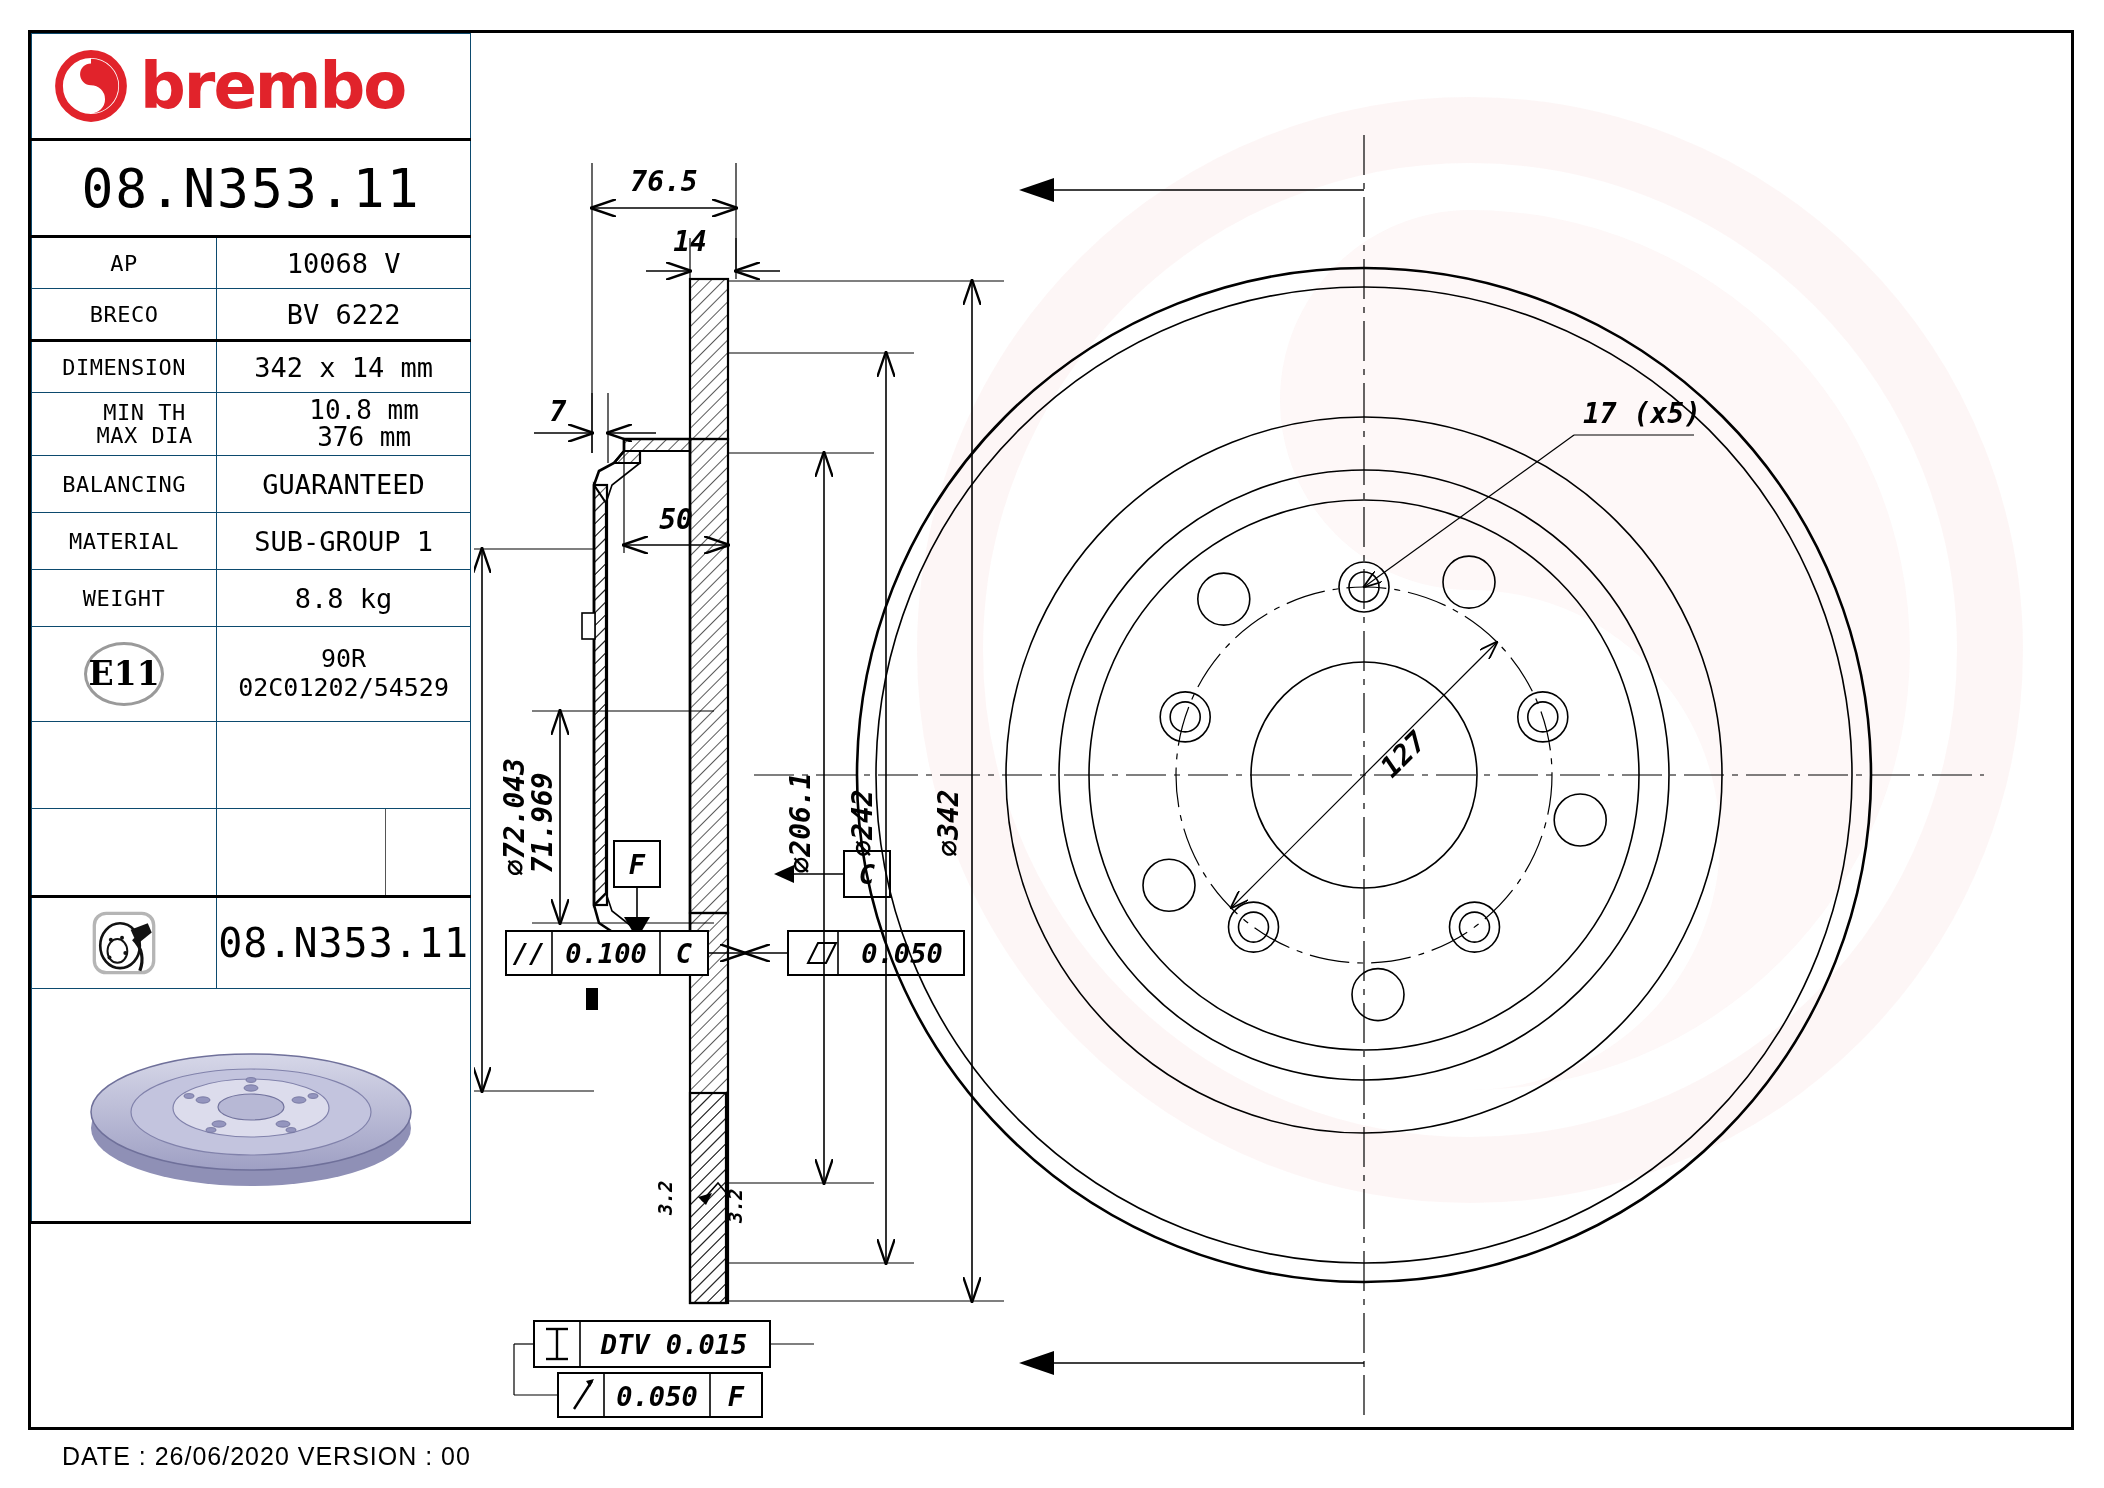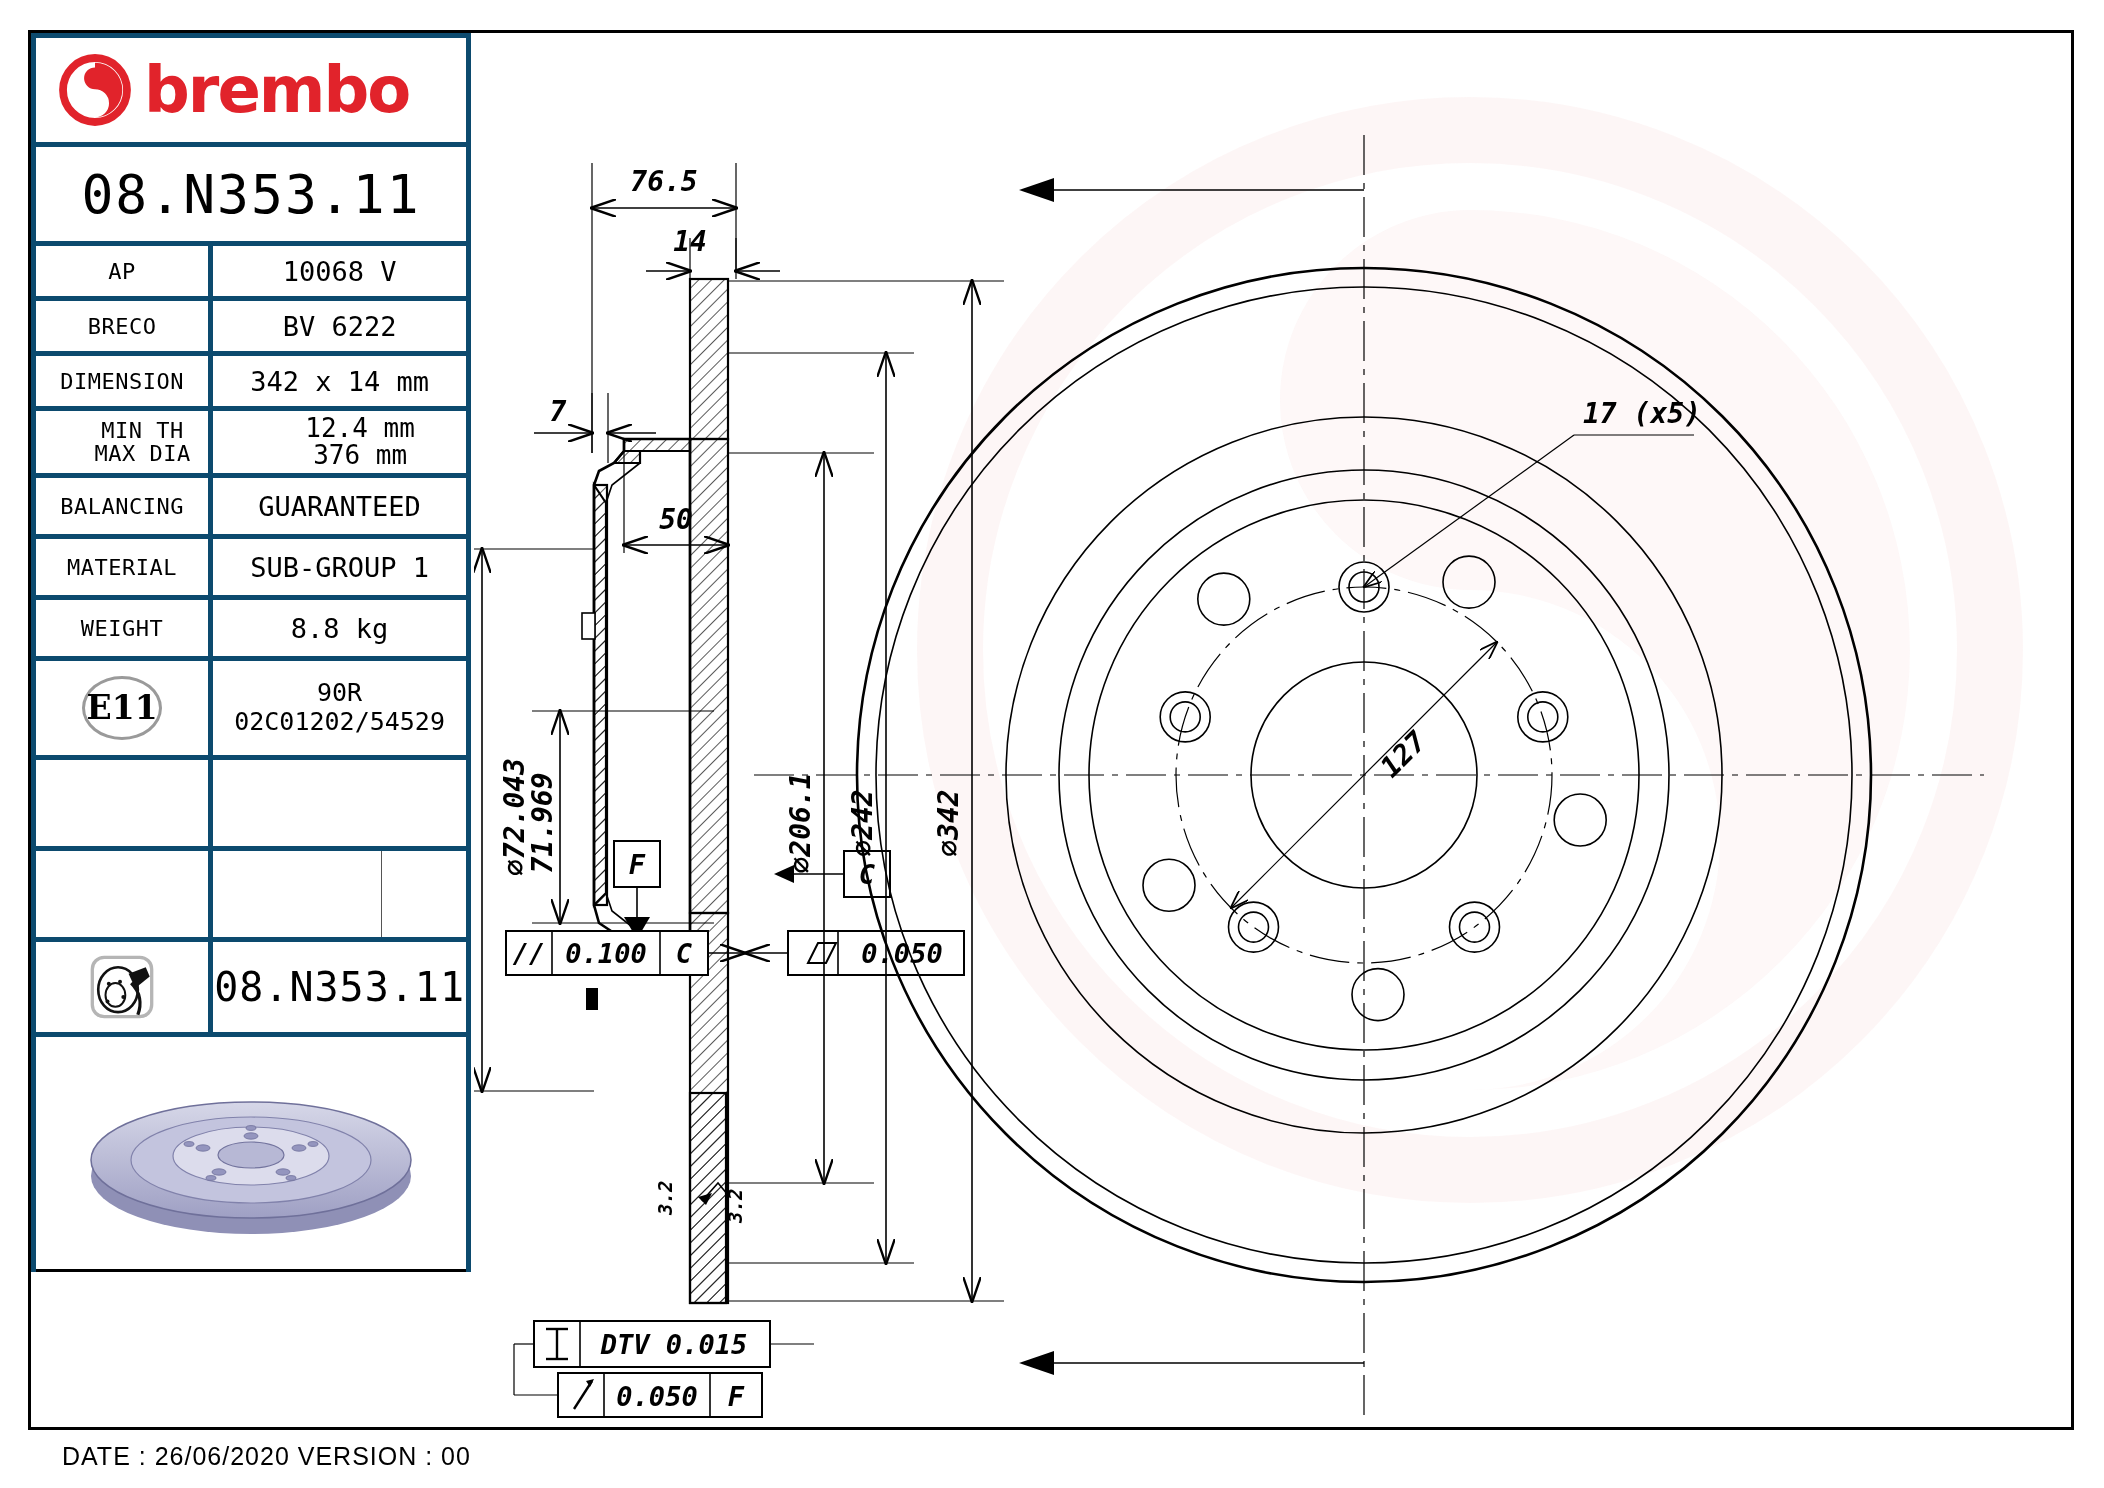--- a/index.html
+++ b/index.html
@@ -7,21 +7,21 @@
   #page{position:relative;width:2104px;height:1488px;background:#fff;overflow:hidden;}
 
   
   .frame{position:absolute;left:28px;top:30px;width:2046px;height:1400px;border:3px solid #000;box-sizing:border-box;}
 
   
   .watermark{position:absolute;left:880px;top:60px;width:1180px;height:1180px;opacity:.13;pointer-events:none;}
 
   
   .table{position:absolute;left:31px;top:33px;width:440px;border-collapse:collapse;}
-  .table td{border:5px solid #0c4a6e;font-family:"DejaVu Sans Mono","Liberation Mono",monospace;
+  .table td{border:1px solid #0c4a6e;font-family:"DejaVu Sans Mono","Liberation Mono",monospace;
             text-align:center;vertical-align:middle;color:#000;margin-left:47px;}
   .tb-thick{border-bottom:3px solid #000 !important;}
   .lbl{width:150px;font-size:22px;letter-spacing:.5px;}
   .val{font-size:27px;}
   .logo-cell{height:104px;padding:0;border-bottom:3px solid #000 !important;}
   .code-cell{height:92px;font-size:53px;letter-spacing:2px;border-bottom:3px solid #000 !important;}
   .h-norm{height:48px;}
   .h-two{height:60px;line-height:1.05;padding-left:42px;}
   .h-big{height:54px;}
   .h-e11{height:92px;}
@@ -106,21 +106,21 @@
     <tr>
       <td class="lbl h-norm">DIMENSION</td>
       <td class="val h-norm">342 x 14 mm</td>
     </tr>
     <tr>
       <td class="lbl h-two">
         <div>MIN TH</div>
         <div>MAX DIA</div>
       </td>
       <td class="val h-two">
-        <div style="font-size:26px">12.4 mm</div>
+        <div style="font-size:26px">10.8 mm</div>
         <div style="font-size:26px">376 mm</div>
       </td>
     </tr>
     <tr>
       <td class="lbl h-big">BALANCING</td>
       <td class="val h-big">GUARANTEED</td>
     </tr>
     <tr>
       <td class="lbl h-big">MATERIAL</td>
       <td class="val h-big">SUB-GROUP 1</td>

